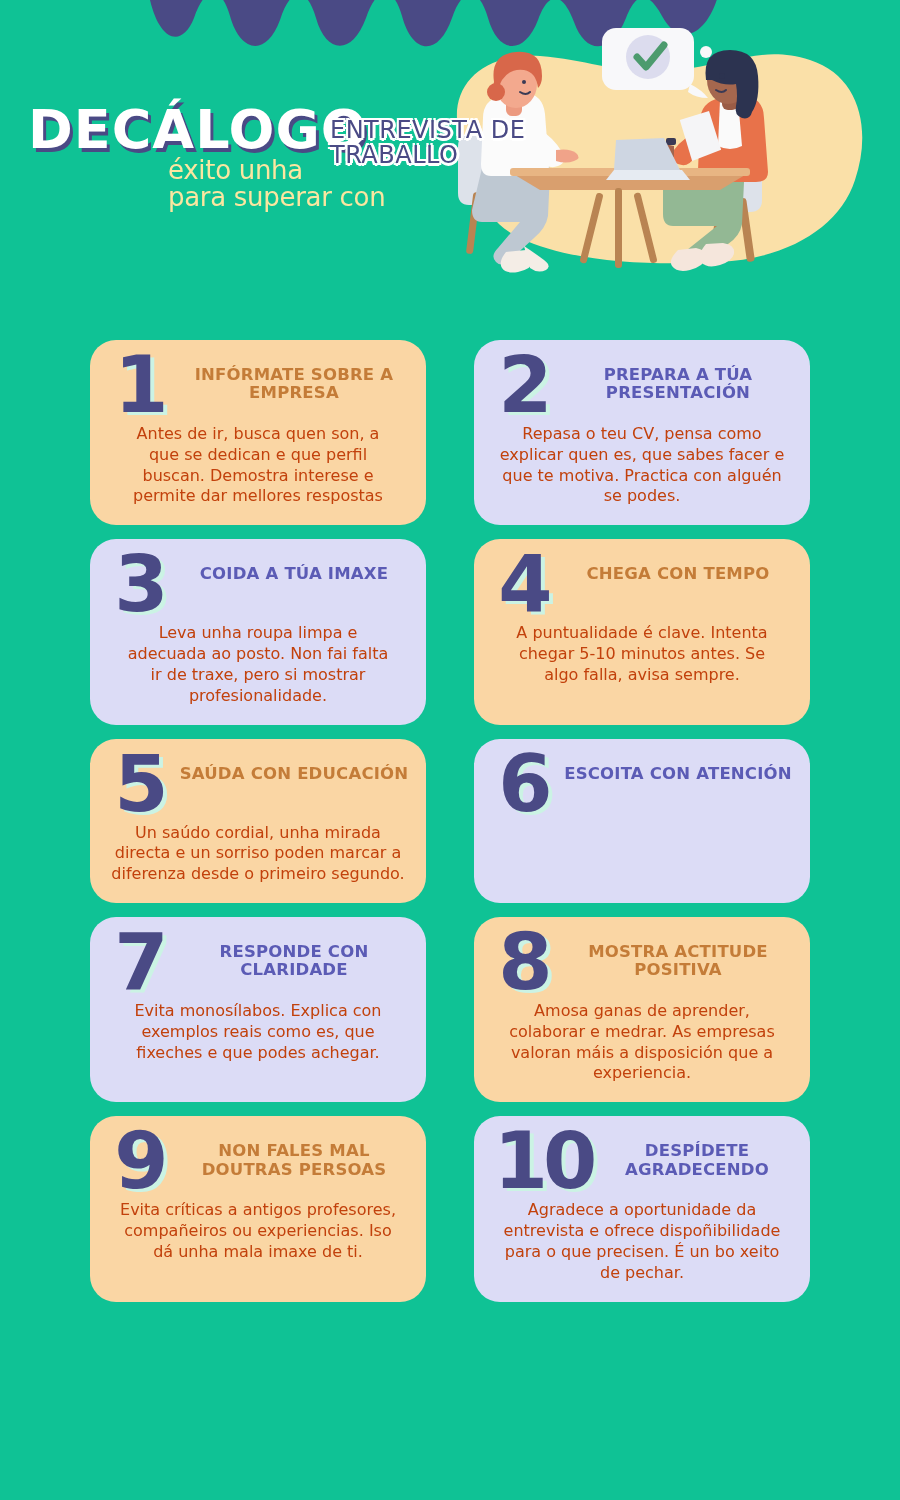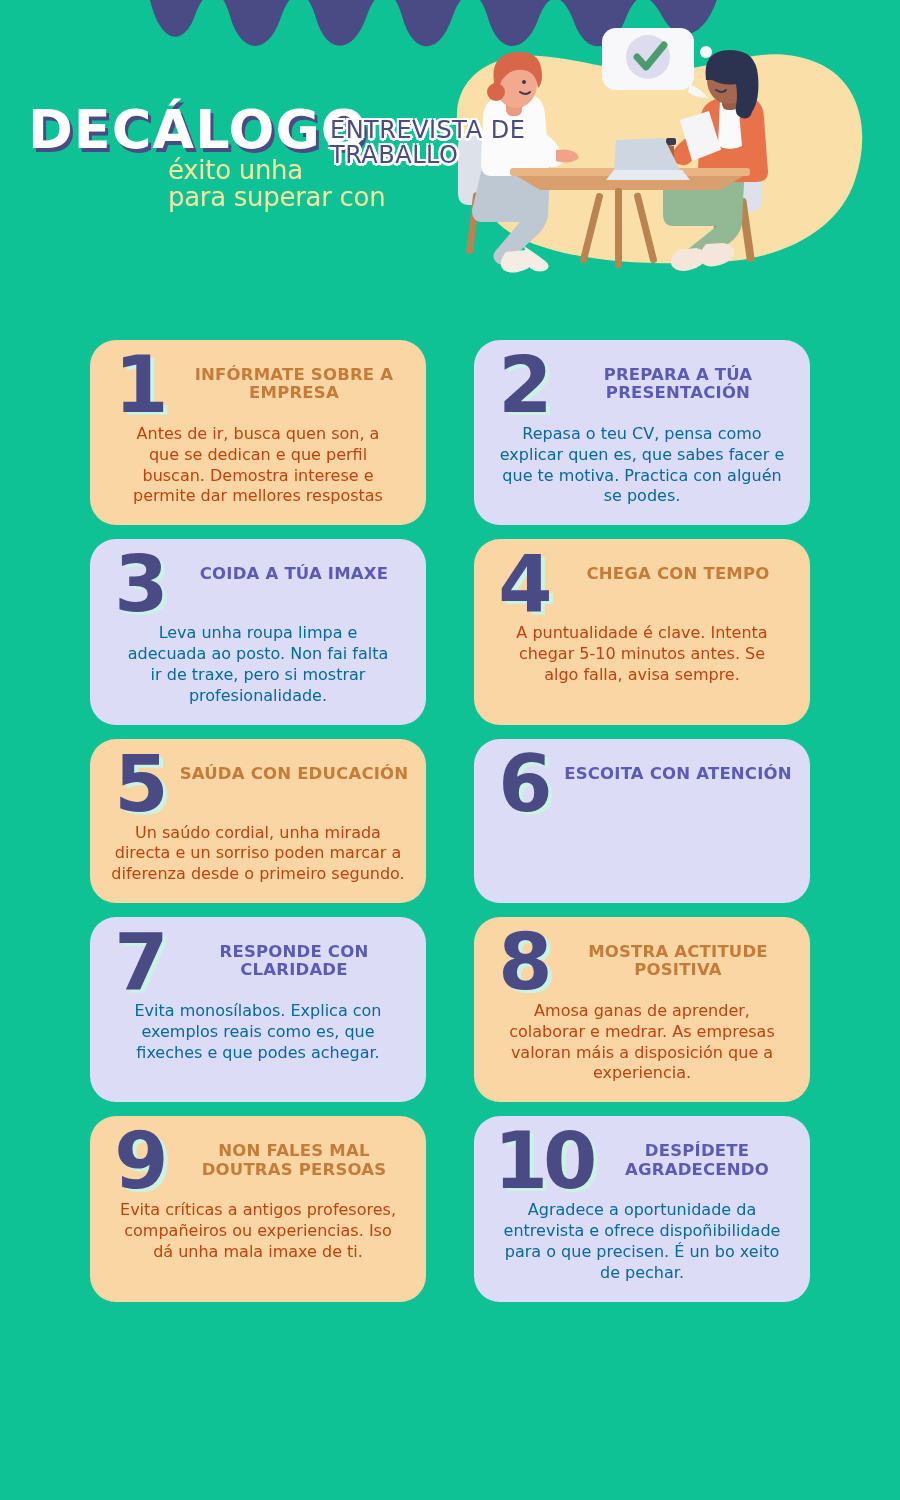--- a/index.html
+++ b/index.html
@@ -152,21 +152,21 @@
 
   .card-body {
     margin-top: 5px;
     font-size: 16px;
     line-height: 1.30;
     text-align: center;
     padding: 0 4px;
   }
 
   .peach .card-body { color: #c2410c; text-align: center; }
-  .lilac .card-body { color: #0369a1; }
+  .lilac .card-body { color: #c2410c; }
 
   
   .card-body.narrow { padding: 0 26px; }
   .card-body.mid    { padding: 0 14px; }
 </style>
 </head>
 <body>
 
 <svg id="top-wave" viewBox="0 0 570 110" preserveAspectRatio="none">
   <path d="M0,0 L570,0 L570,32

